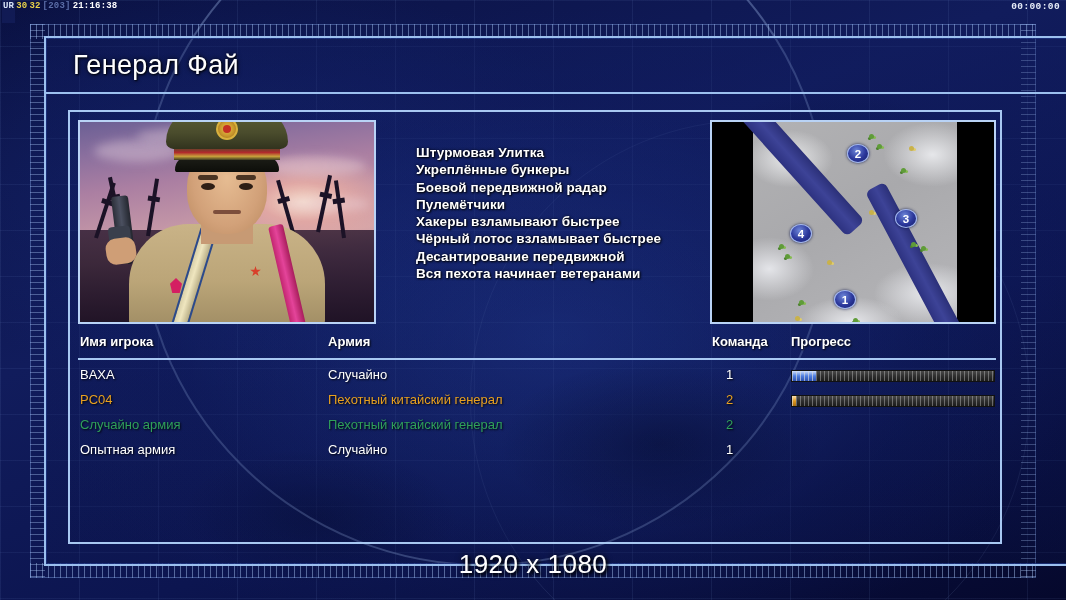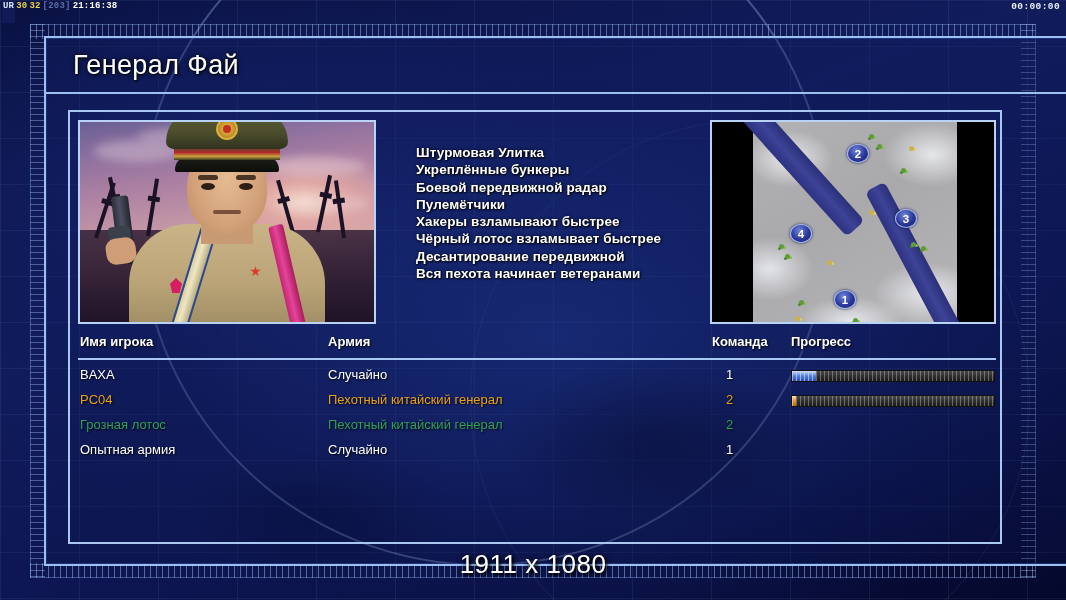--- a/index.html
+++ b/index.html
@@ -586,31 +586,31 @@
           <div class="cell team" style="color: rgb(232, 160, 32);">2</div>
           <div class="bar-wrap">
             <div class="bar-fill orange" style="width: 2%;">
                 <div class="bar-fill-ticks"></div>
               </div>
             <div class="bar-seg"></div>
           </div>
         </div>
 
         <div class="row">
-          <div class="cell name" style="color: rgb(47, 160, 90);">Грозная лотос</div>
+          <div class="cell name" style="color: rgb(47, 160, 90);">Случайно армия</div>
           <div class="cell army" style="color: rgb(47, 160, 90);">Пехотный китайский генерал</div>
           <div class="cell team" style="color: rgb(47, 160, 90);">2</div>
         </div>
 
         <div class="row">
           <div class="cell name" style="color: rgb(255, 255, 255);">Опытная армия</div>
           <div class="cell army" style="color: rgb(255, 255, 255);">Случайно</div>
           <div class="cell team" style="color: rgb(255, 255, 255);">1</div>
         </div>
 
       </div>
 
     </div>
   </div>
 
-  <div class="res-overlay">1911 x 1080</div>
+  <div class="res-overlay">1920 x 1080</div>
 
 </div>
 
 </body></html>

